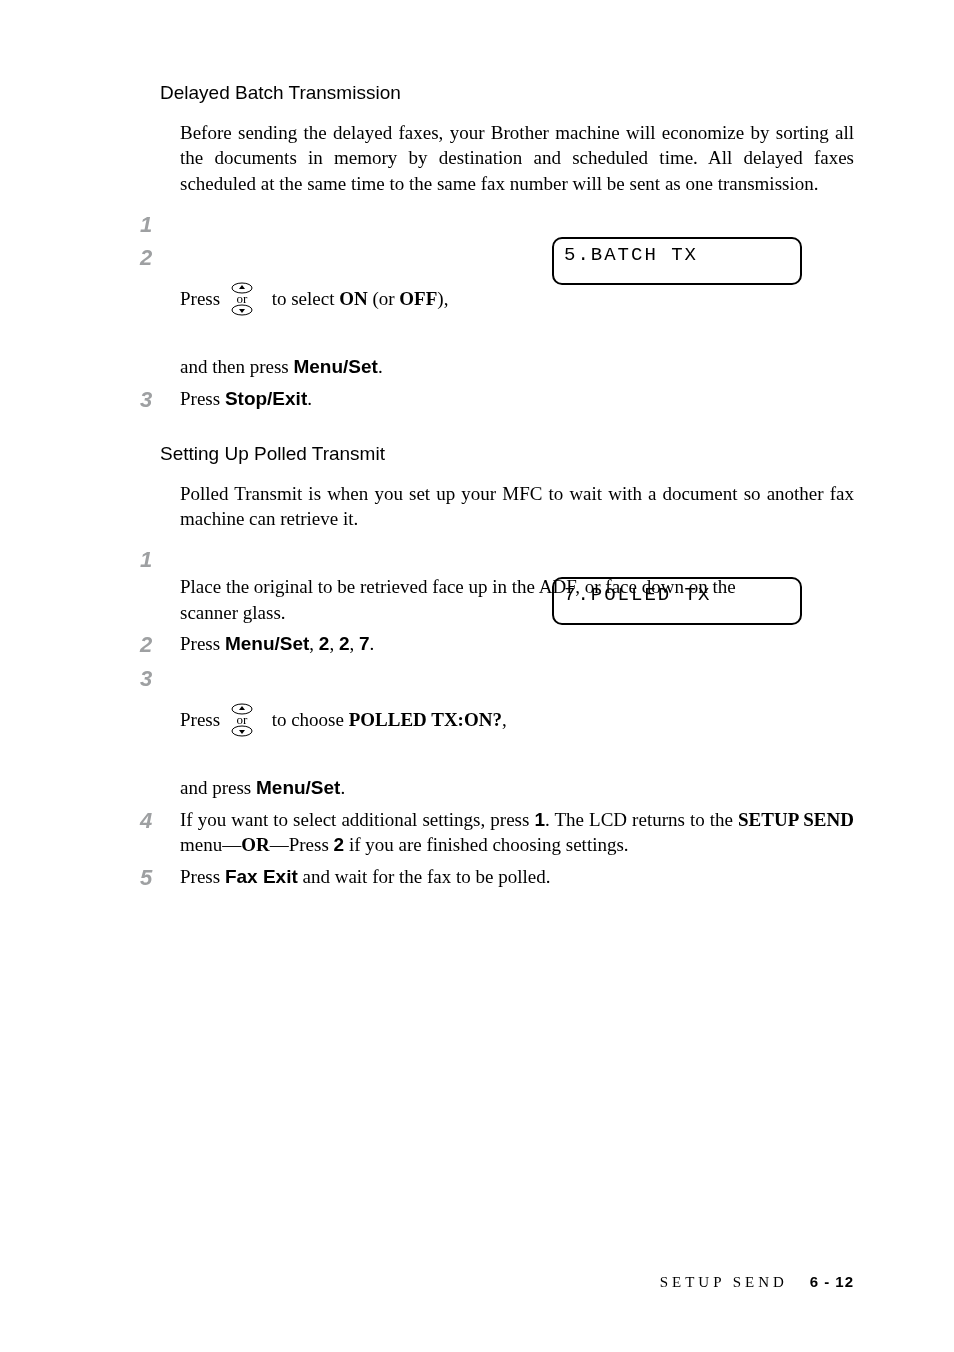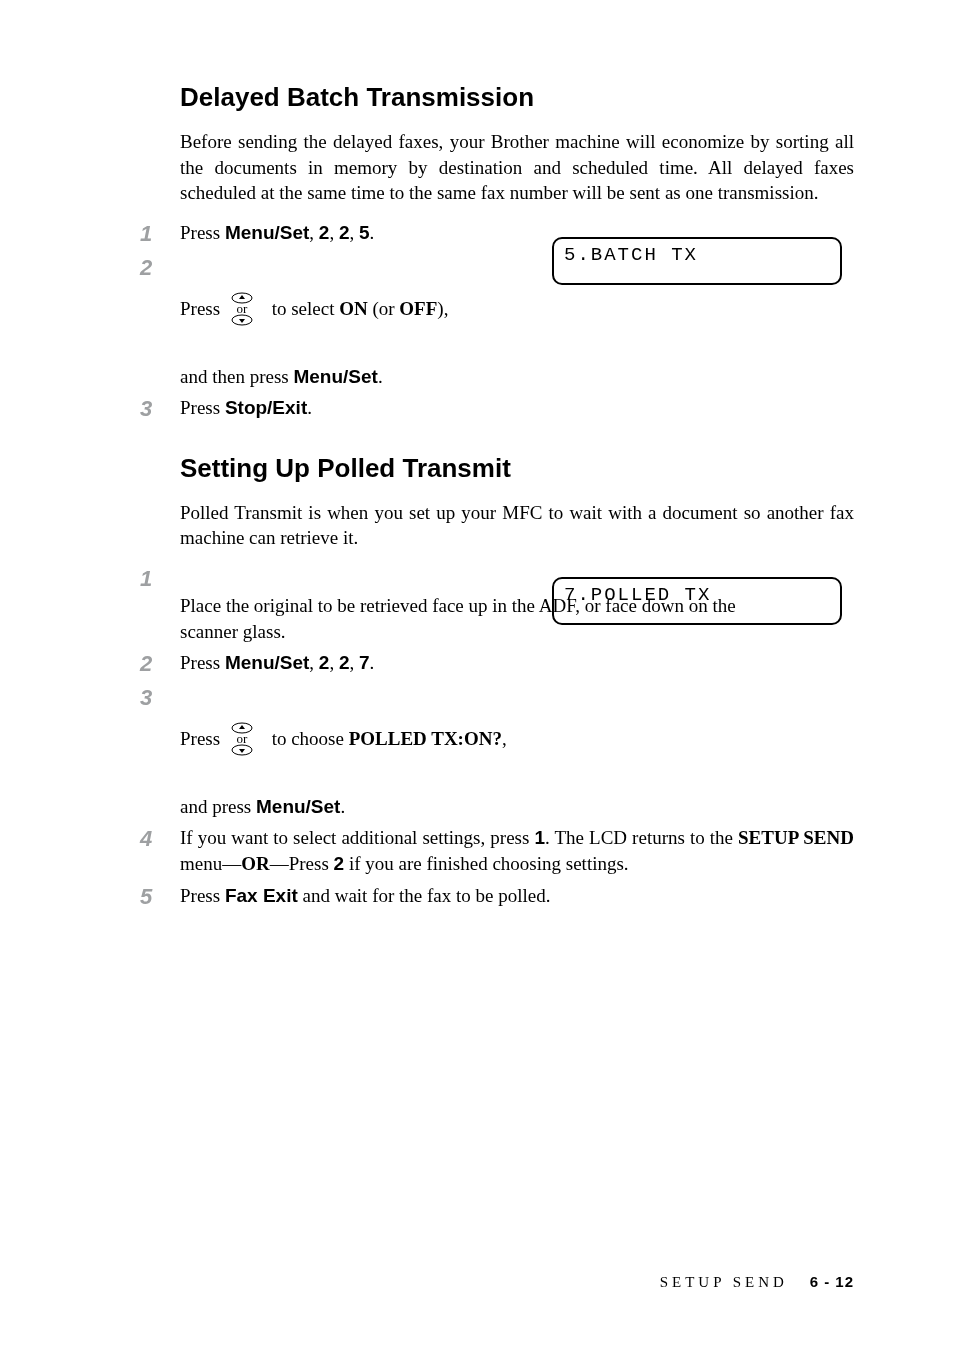--- a/index.html
+++ b/index.html
@@ -9,24 +9,24 @@
     color: #000;
     background: #fff;
     width: 954px;
     height: 1352px;
     position: relative;
     padding: 80px 100px 0 140px;
     line-height: 1.35;
   }
   h2.section-heading {
     font-family: Arial, Helvetica, sans-serif;
-    font-weight: bold;
-    font-size: 26px;
+    font-weight: normal;
+    font-size: 19px;
     margin-bottom: 14px;
-    margin-left: 40px;
+    margin-left: 20px;
   }
   p.intro {
     margin-left: 40px;
     margin-bottom: 14px;
     text-align: justify;
   }
   .row {
     display: flex;
     align-items: flex-start;
     margin-bottom: 6px;
@@ -40,21 +40,21 @@
     font-size: 22px;
     color: #9ea0a2;
     line-height: 1.25;
   }
   .step-body {
     flex: 1;
   }
   .bold-sans { font-family: Arial, Helvetica, sans-serif; font-weight: bold; }
   .bold-serif { font-weight: bold; }
   .lcd-box {
-    width: 290px;
+    width: 250px;
     height: 48px;
     border: 2px solid #000;
     border-radius: 10px;
     padding: 4px 10px;
     font-family: "Courier New", monospace;
     font-size: 19px;
     letter-spacing: 2px;
     position: absolute;
   }
   .or-icon {
@@ -87,23 +87,20 @@
 </head>
 <body>
 
 <h2 class="section-heading">Delayed Batch Transmission</h2>
 <p class="intro">Before sending the delayed faxes, your Brother machine will economize by sorting all the documents in memory by destination and scheduled time. All delayed faxes scheduled at the same time to the same fax number will be sent as one transmission.</p>
 
 <div class="lcd-box" style="top:237px; left:552px;">5.BATCH TX</div>
 
 <div class="row">
   <div class="num">1</div>
-  <div class="step-body">
-    <span>Press </span><span class="bold-sans">Menu/Set</span><span>, </span><span class="bold-sans">2</span><span>, </span><span class="bold-sans">2</span><span>, </span><span class="bold-sans">5</span><span>.</span>
-  </div>
 </div>
 
 <div class="row">
   <div class="num">2</div>
   <div class="step-body">
     <div class="step-line">
       <span>Press </span>
       <span class="or-icon">
         <svg width="30" height="34" viewBox="0 0 30 34">
           <ellipse cx="15" cy="6" rx="10" ry="5" fill="none" stroke="#000" stroke-width="1"></ellipse>

